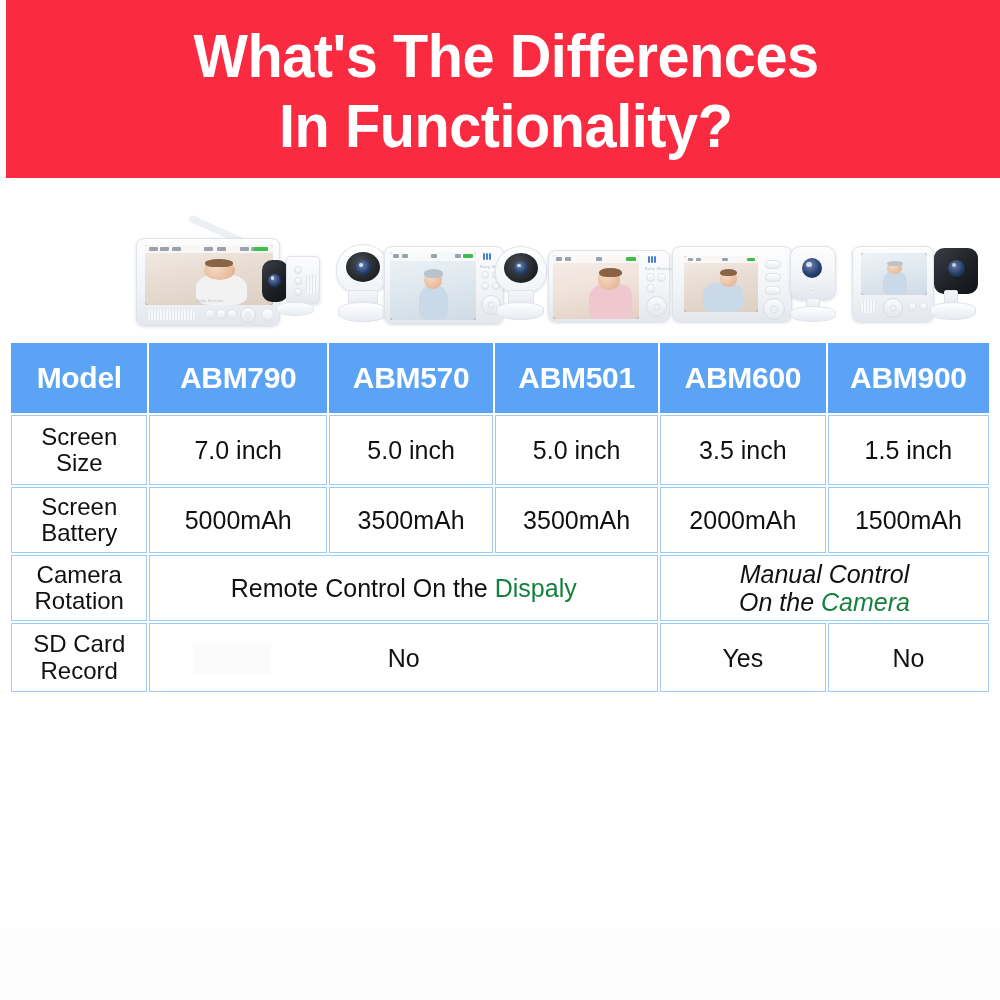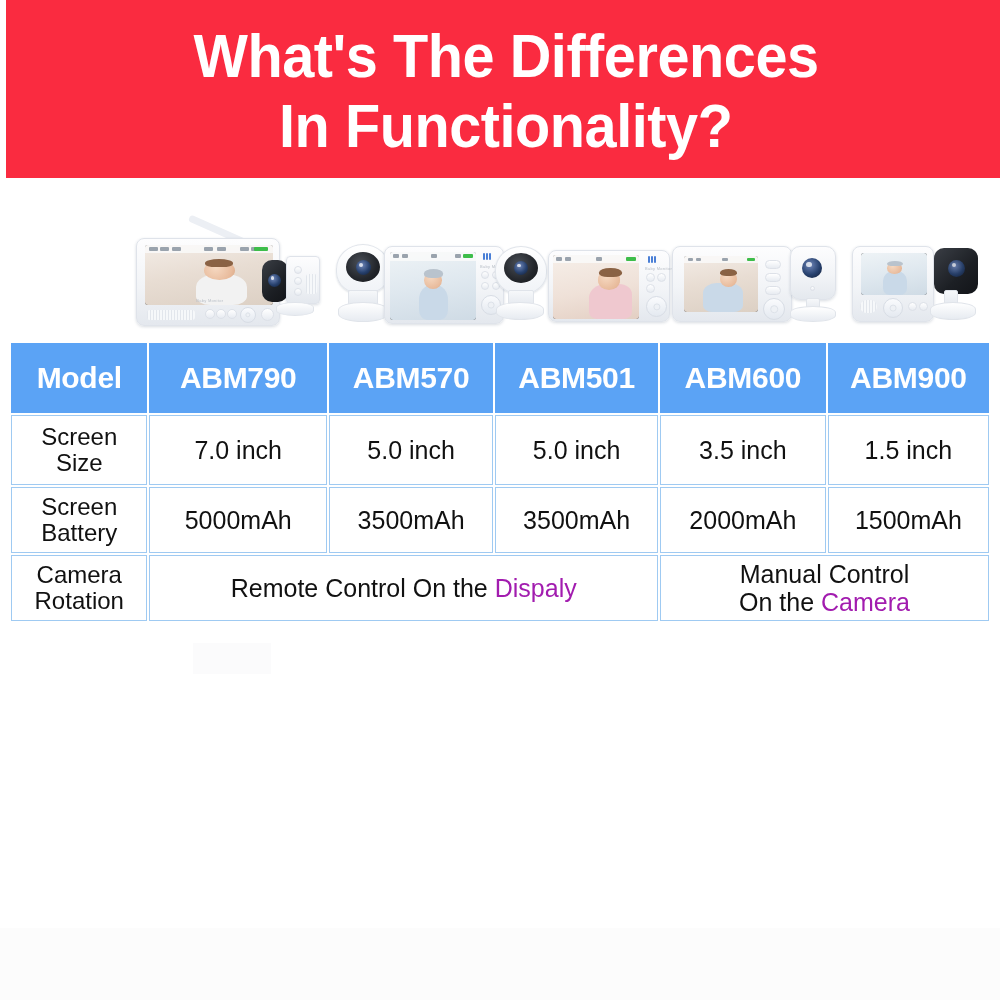--- a/index.html
+++ b/index.html
@@ -242,22 +242,22 @@
     font-size: 24px;
     line-height: 1.1;
     text-align: center;
   }
   td.wifi-val {
     background: #79B4F7;
     border-color: #79B4F7;
     color: #ffffff;
     font-size: 30px;
   }
-  .red { color: #a21caf; }
-  .cell-2line { line-height: 1.22; }
+  .red { color: #15803d; }
+  .cell-2line { line-height: 1.22; font-style: italic; }
   .erased {
     position: absolute;
     left: 193px;
     top: 643px;
     width: 78px;
     height: 31px;
     background: #fbfbfc;
   }
   .bottomband {
     position: absolute;
@@ -486,19 +486,28 @@
       </td>
       <td colspan="3">
         <span>Remote Control On the </span><span class="red">Dispaly</span>
       </td>
       <td colspan="2" class="cell-2line">
         <div>Manual Control</div>
         <div><span>On the </span><span class="red">Camera</span></div>
       </td>
     </tr>
 
+    <tr>
+      <td class="rowlabel" style="height:67px;">
+        <div>SD Card</div>
+        <div>Record</div>
+      </td>
+      <td colspan="3">No</td>
+      <td>Yes</td>
+      <td>No</td>
+    </tr>
 
 
   </tbody>
 </table>
 
 <div class="erased"></div>
 <div class="bottomband"></div>
 
 </body></html>

